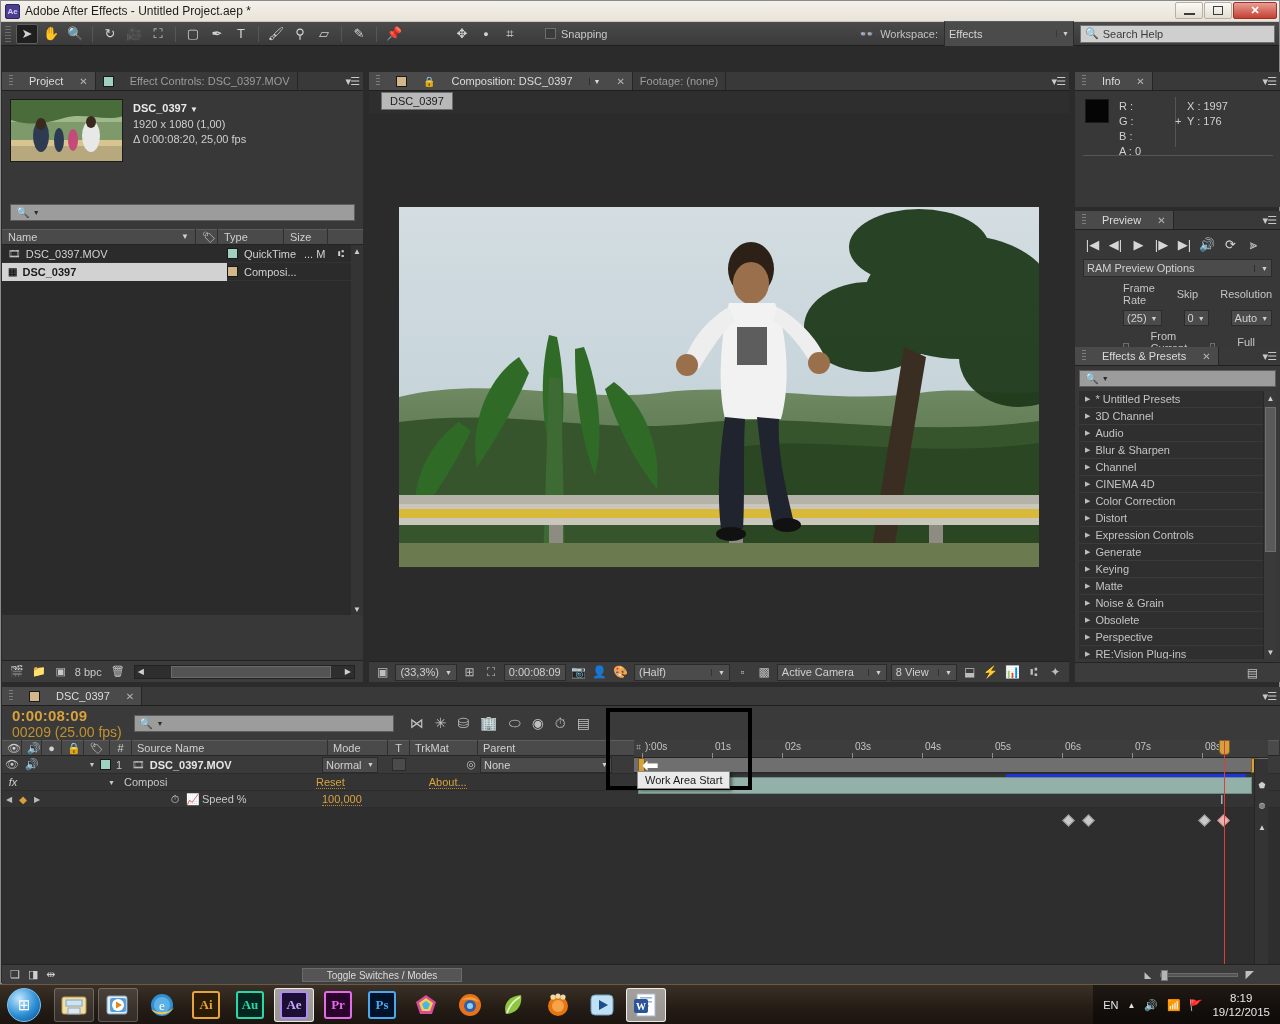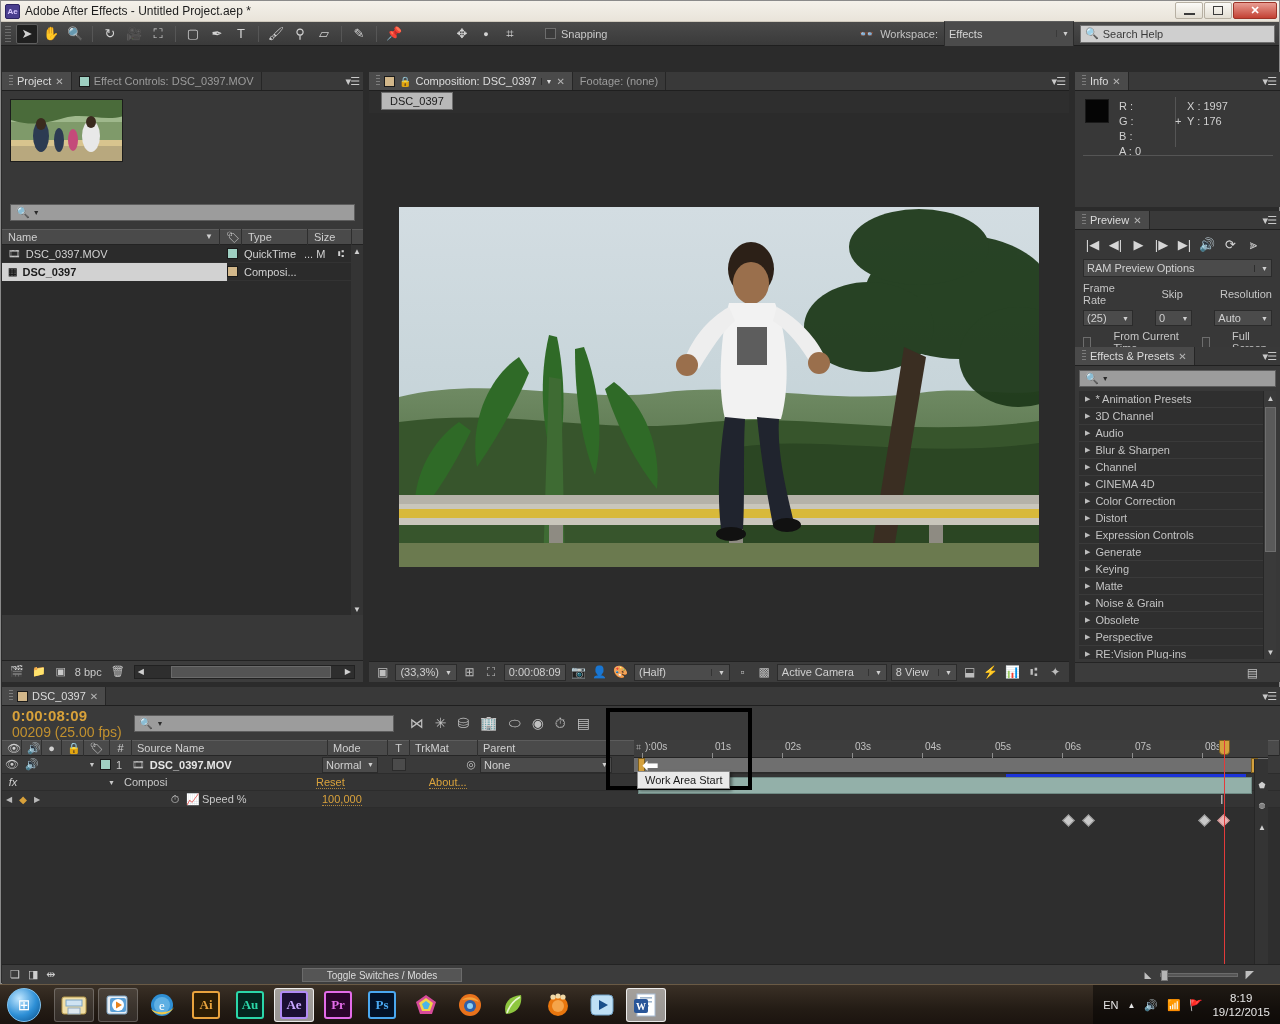--- a/index.html
+++ b/index.html
@@ -94,21 +94,21 @@
     display:flex;align-items:center;gap:4px;padding:0 4px;color:#3a3a3a;font-size:11px;
   }
 
   
   .panel{ position:absolute; background:#2e2e2e; }
   .ptabs{
     height:19px; background:#393939; display:flex; align-items:stretch;
     border-bottom:1px solid #202020;
   }
   .ptab{
-    display:flex;align-items:center;gap:4px;padding:0 7px;
+    display:flex;align-items:center;gap:16px;padding:0 7px;
     background:#393939;color:#9c9c9c;font-size:11px;
     border-right:1px solid #262626;
   }
   .ptab.active{ background:#4a4a4a; color:#dcdcdc; }
   .ptab .dots{ width:4px;height:12px;
     background:repeating-linear-gradient(to bottom,#7d7d7d 0 1px,transparent 1px 3px);}
   .ptab .x{ font-size:10px;color:#b5b5b5;}
   .ptab-fill{ flex:1; background:#393939; display:flex; align-items:center; justify-content:flex-end; padding-right:4px;}
   .pmenu{ color:#c9c9c9; font-size:11px; letter-spacing:-1px;}
 
@@ -181,21 +181,21 @@
   .info-body{ padding:8px 10px; display:flex; gap:10px; position:relative;}
   .info-sw{ width:24px;height:24px;background:#050505;border:1px solid #1a1a1a;}
   .info-ch{ line-height:15px; color:#d0d0d0; font-size:11px;}
   .info-xy{ position:absolute;left:112px;top:8px;line-height:15px;color:#d0d0d0;}
   .info-div{ position:absolute;left:100px;top:6px;width:1px;height:50px;background:#555;}
   .info-line{ position:absolute;left:8px;top:64px;width:190px;height:1px;background:#555;}
 
   #previewPanel{ left:1074px; top:210px; width:205px; height:136px; background:#383838;}
   .pv-transport{ display:flex; align-items:center; gap:4px; padding:6px 8px; color:#d6d6d6; font-size:13px;}
   .pv-transport .b{ width:19px;height:17px;display:flex;align-items:center;justify-content:center;}
-  .pv-row{ display:flex; align-items:center; gap:22px; padding:0 8px 4px 8px;}
+  .pv-row{ display:flex; align-items:center; gap:22px; padding:0 8px 4px 8px;margin-left:40px;}
   .pv-lab{ color:#c6c6c6; font-size:11px;}
   .mini-sel{
     background:#4b4b4b;border:1px solid #2b2b2b;height:16px;display:flex;align-items:center;
     padding:0 3px;color:#d0d0d0;font-size:11px;gap:4px;
   }
 
   #effectsPanel{ left:1074px; top:346px; width:205px; height:335px; background:#383838;}
   .fx-search{
     margin:4px; height:17px; background:#9c9c9c;border:1px solid #5d5d5d;
     display:flex;align-items:center;gap:3px;padding:0 5px;color:#2a2a2a;
@@ -406,29 +406,37 @@
             <rect y="44" width="113" height="19" fill="#b8a87e"></rect>
             <rect y="40" width="113" height="6" fill="#d8c48e"></rect>
             <ellipse cx="30" cy="36" rx="8" ry="16" fill="#2c3b52"></ellipse>
             <ellipse cx="30" cy="24" rx="5" ry="6" fill="#3a2a1e"></ellipse>
             <ellipse cx="62" cy="40" rx="5" ry="11" fill="#c44a7a"></ellipse>
             <ellipse cx="80" cy="36" rx="9" ry="16" fill="#e8e8e8"></ellipse>
             <ellipse cx="80" cy="22" rx="5" ry="6" fill="#3a2a1e"></ellipse>
             <ellipse cx="48" cy="40" rx="5" ry="12" fill="#2c3b52"></ellipse>
           </svg>
         </div>
+        <div class="proj-meta">
+          <div class="nm">
+            <span>DSC_0397</span>
+            <span style="font-size:8px">▼</span>
+          </div>
+          <div>1920 x 1080 (1,00)</div>
+          <div>Δ 0:00:08:20, 25,00 fps</div>
+        </div>
       </div>
 
       <div class="proj-search">
         <span>🔍</span>
         <span style="font-size:7px">▼</span>
       </div>
 
       <div class="proj-cols">
-        <div class="c" style="width:218px;display:flex;justify-content:space-between;align-items:center">
+        <div class="c" style="width:194px;display:flex;justify-content:space-between;align-items:center">
           <span>Name</span>
             <span style="font-size:8px">▼</span>
         </div>
         <div class="c" style="width:22px;text-align:center">🏷</div>
         <div class="c" style="width:66px">Type</div>
         <div class="c" style="width:44px">Size</div>
       </div>
 
       <div class="proj-body">
         <div class="proj-row">
@@ -683,21 +691,21 @@
           <span class="pmenu">▾☰</span>
         </div>
       </div>
       <div class="fx-search">
         <span>🔍</span>
         <span style="font-size:7px">▼</span>
       </div>
       <div class="fx-list">
         <div class="fx-item">
             <span class="tri">▶</span>
-            <span>* Animation Presets</span>
+            <span>* Untitled Presets</span>
           </div>
         <div class="fx-item">
             <span class="tri">▶</span>
             <span>3D Channel</span>
           </div>
         <div class="fx-item">
             <span class="tri">▶</span>
             <span>Audio</span>
           </div>
         <div class="fx-item">

